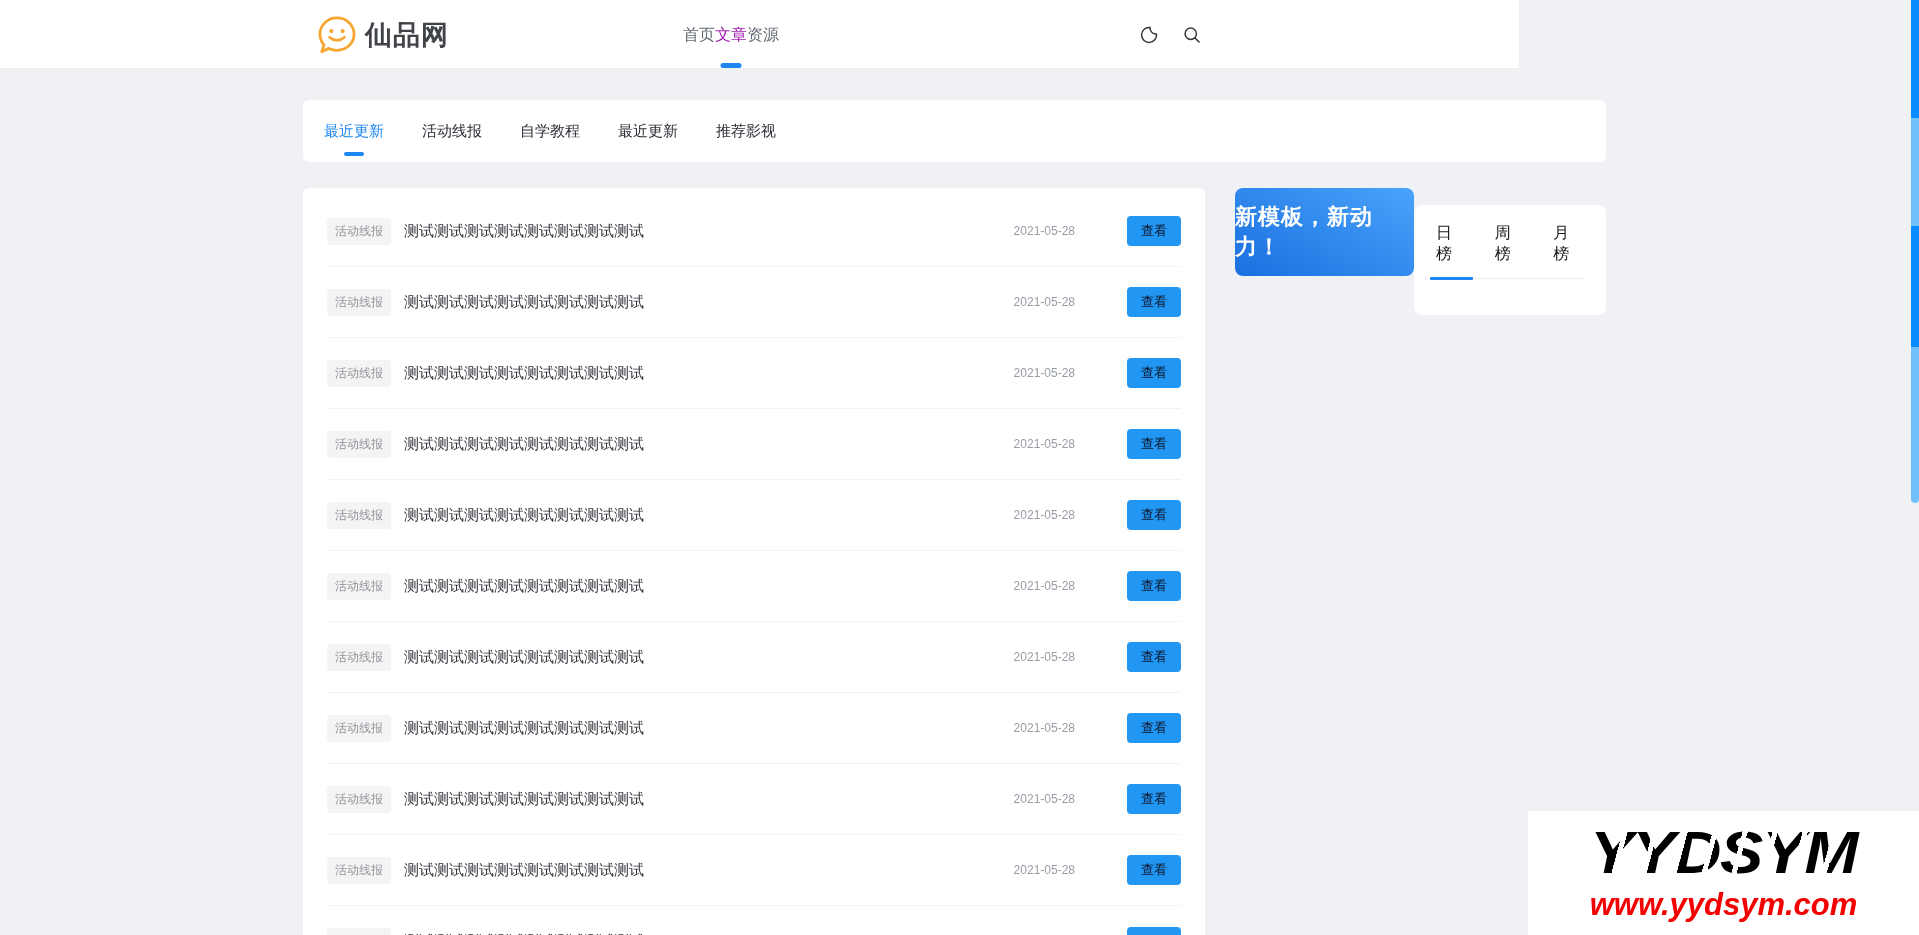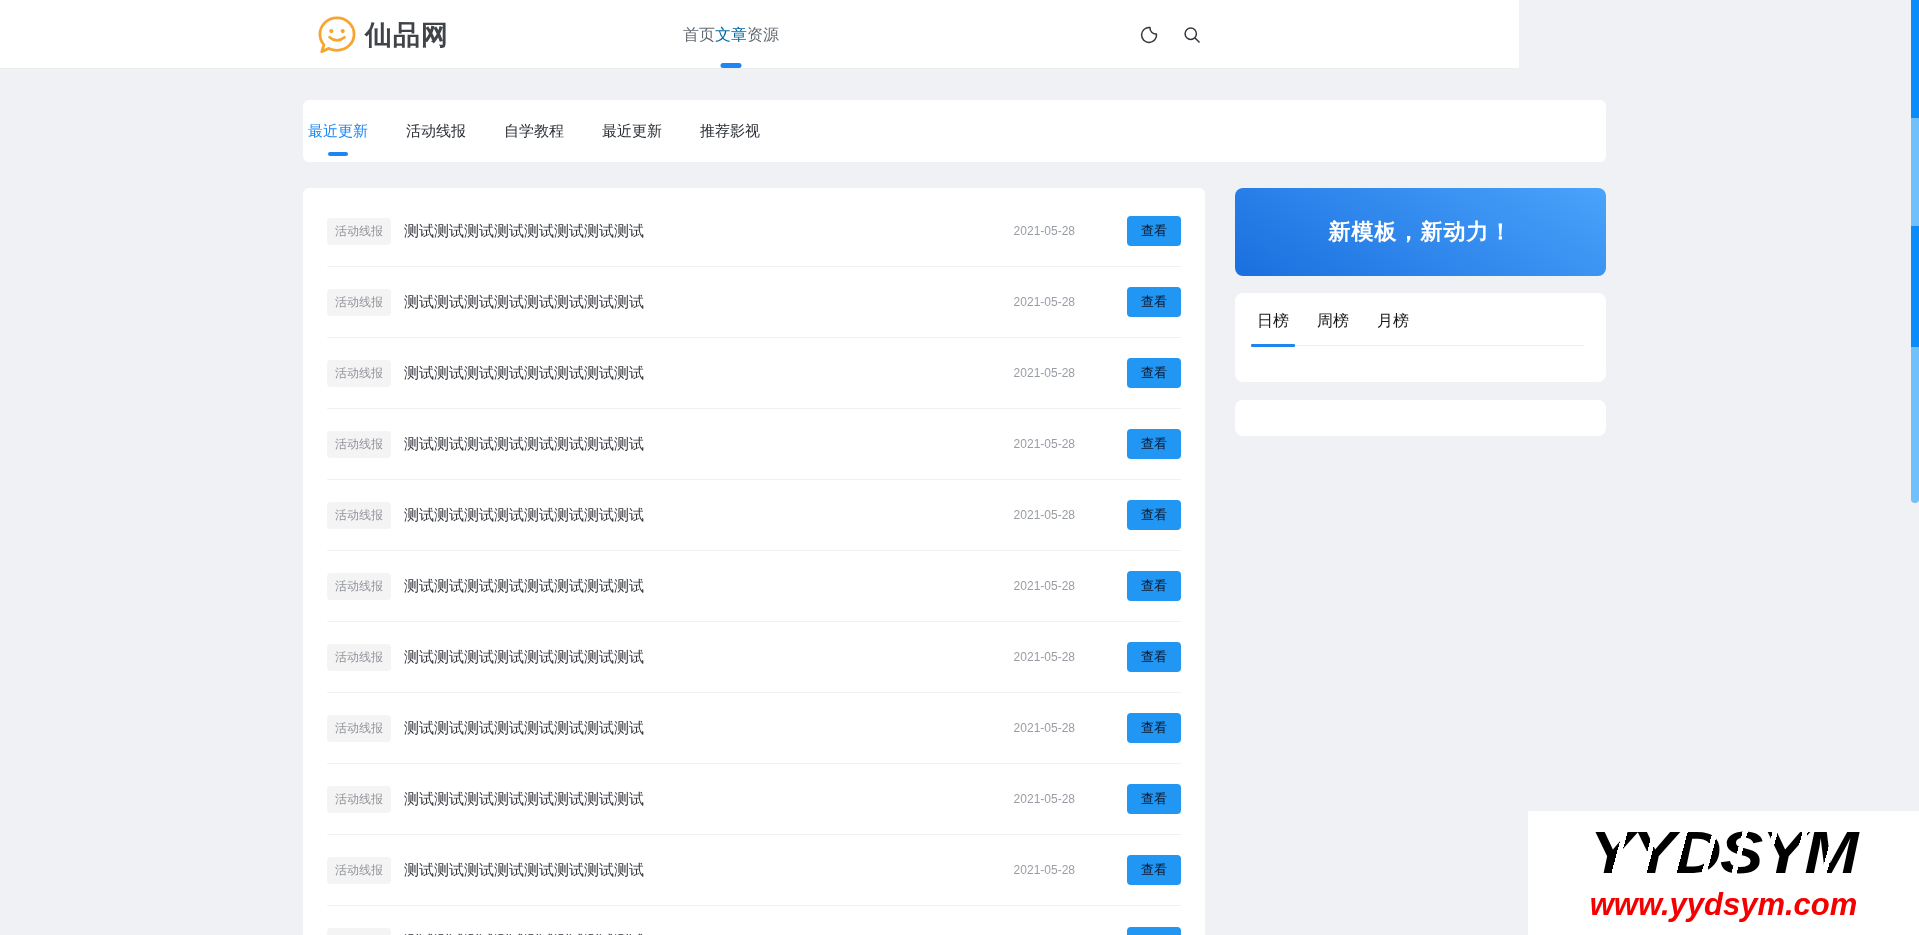--- a/index.html
+++ b/index.html
@@ -4,47 +4,47 @@
 <style>
   * { margin:0; padding:0; box-sizing:border-box; }
   html,body { width:1919px; height:935px; overflow:hidden; background:#eff1f5;
     font-family:"Liberation Sans","DejaVu Sans",sans-serif; }
   .header { position:absolute; top:0; left:0; width:1519px; height:69px; background:#fff;
     border-bottom:1px solid #ededed; z-index:5; }
   .logo { position:absolute; left:316px; top:0; height:69px; display:flex; align-items:center; gap:7px; }
   .logo-text { font-size:27px; font-weight:bold; color:#404347; letter-spacing:1px; }
   .nav { position:absolute; left:683px; top:0; height:69px; display:flex; }
   .nav-item { position:relative; height:69px; line-height:69px; font-size:16px; color:#636a73; cursor:pointer; }
-  .nav-item.active { color:#0369a1; }
+  .nav-item.active { color:#a21caf; }
   .nav-item.active::after { content:""; position:absolute; left:50%; transform:translateX(-50%);
     bottom:1px; width:21px; height:5px; border-radius:3px; background:#1e86f0; }
   .header-actions { position:absolute; right:317px; top:0; height:69px; display:flex; align-items:center; gap:23px; }
   .icon-btn { width:20px; height:20px; cursor:pointer; display:flex; align-items:center; }
 
   .container { position:absolute; left:303px; top:100px; width:1303px; }
   .tab-card { width:1303px; height:62px; background:#fff; border-radius:6px;
-    display:flex; align-items:center; padding:0 5px; gap:38px; }
+    display:flex; align-items:center; padding:0 21px; gap:38px; }
   .ftab { position:relative; height:62px; line-height:62px; font-size:15px; color:#2b2f36; cursor:pointer; }
   .ftab.active { color:#1e86f0; }
   .ftab.active::after { content:""; position:absolute; left:50%; transform:translateX(-50%);
     bottom:6px; width:20px; height:4px; border-radius:2px; background:#1e86f0; }
 
   .content { display:flex; gap:30px; margin-top:26px; align-items:flex-start; }
   .list-card { width:902px; min-height:800px; background:#fff; border-radius:6px; padding:8px 24px 0 24px; }
   .row { display:flex; align-items:center; height:71px; border-bottom:1px solid #f1f2f4; }
   .row:last-child { border-bottom:none; }
   .row-tag { background:#f4f4f5; color:#909399; font-size:12px; padding:5px 8px; border-radius:4px;
     margin-right:13px; white-space:nowrap; cursor:pointer; }
   .row-title { font-size:15px; color:#2f3238; cursor:pointer; }
   .row-spacer { flex:1; }
   .row-date { font-size:12px; color:#989da5; margin-right:52px; }
   .row-btn { background:#2196f3; color:#0f172a; font-size:13px; padding:6px 14px; border:none;
     border-radius:4px; cursor:pointer; }
 
-  .sidebar { width:371px; display:flex; flex-direction:column; }
+  .sidebar { width:371px; display:flex; flex-direction:row; }
   .banner { height:88px; border-radius:8px; background:linear-gradient(30deg,#1a6fdf,#4aa3fb);
     display:flex; align-items:center; justify-content:center; cursor:pointer; }
   .banner-text { color:#fff; font-size:22px; font-weight:bold; letter-spacing:1px; }
   .rank-card { margin-top:17px; background:#fff; border-radius:8px; padding:18px 22px 26px 22px; }
   .rank-tabs { display:flex; gap:28px; border-bottom:1px solid #ebedf0; }
   .rtab { position:relative; font-size:16px; color:#17191c; padding-bottom:13px; cursor:pointer; }
   .rtab.active::after { content:""; position:absolute; left:-6px; right:-6px; bottom:-2px;
     height:3px; background:#1e86f0; border-radius:1px; }
   .rank-empty { height:10px; }
   .empty-card { margin-top:18px; background:#fff; border-radius:8px; height:36px; }

